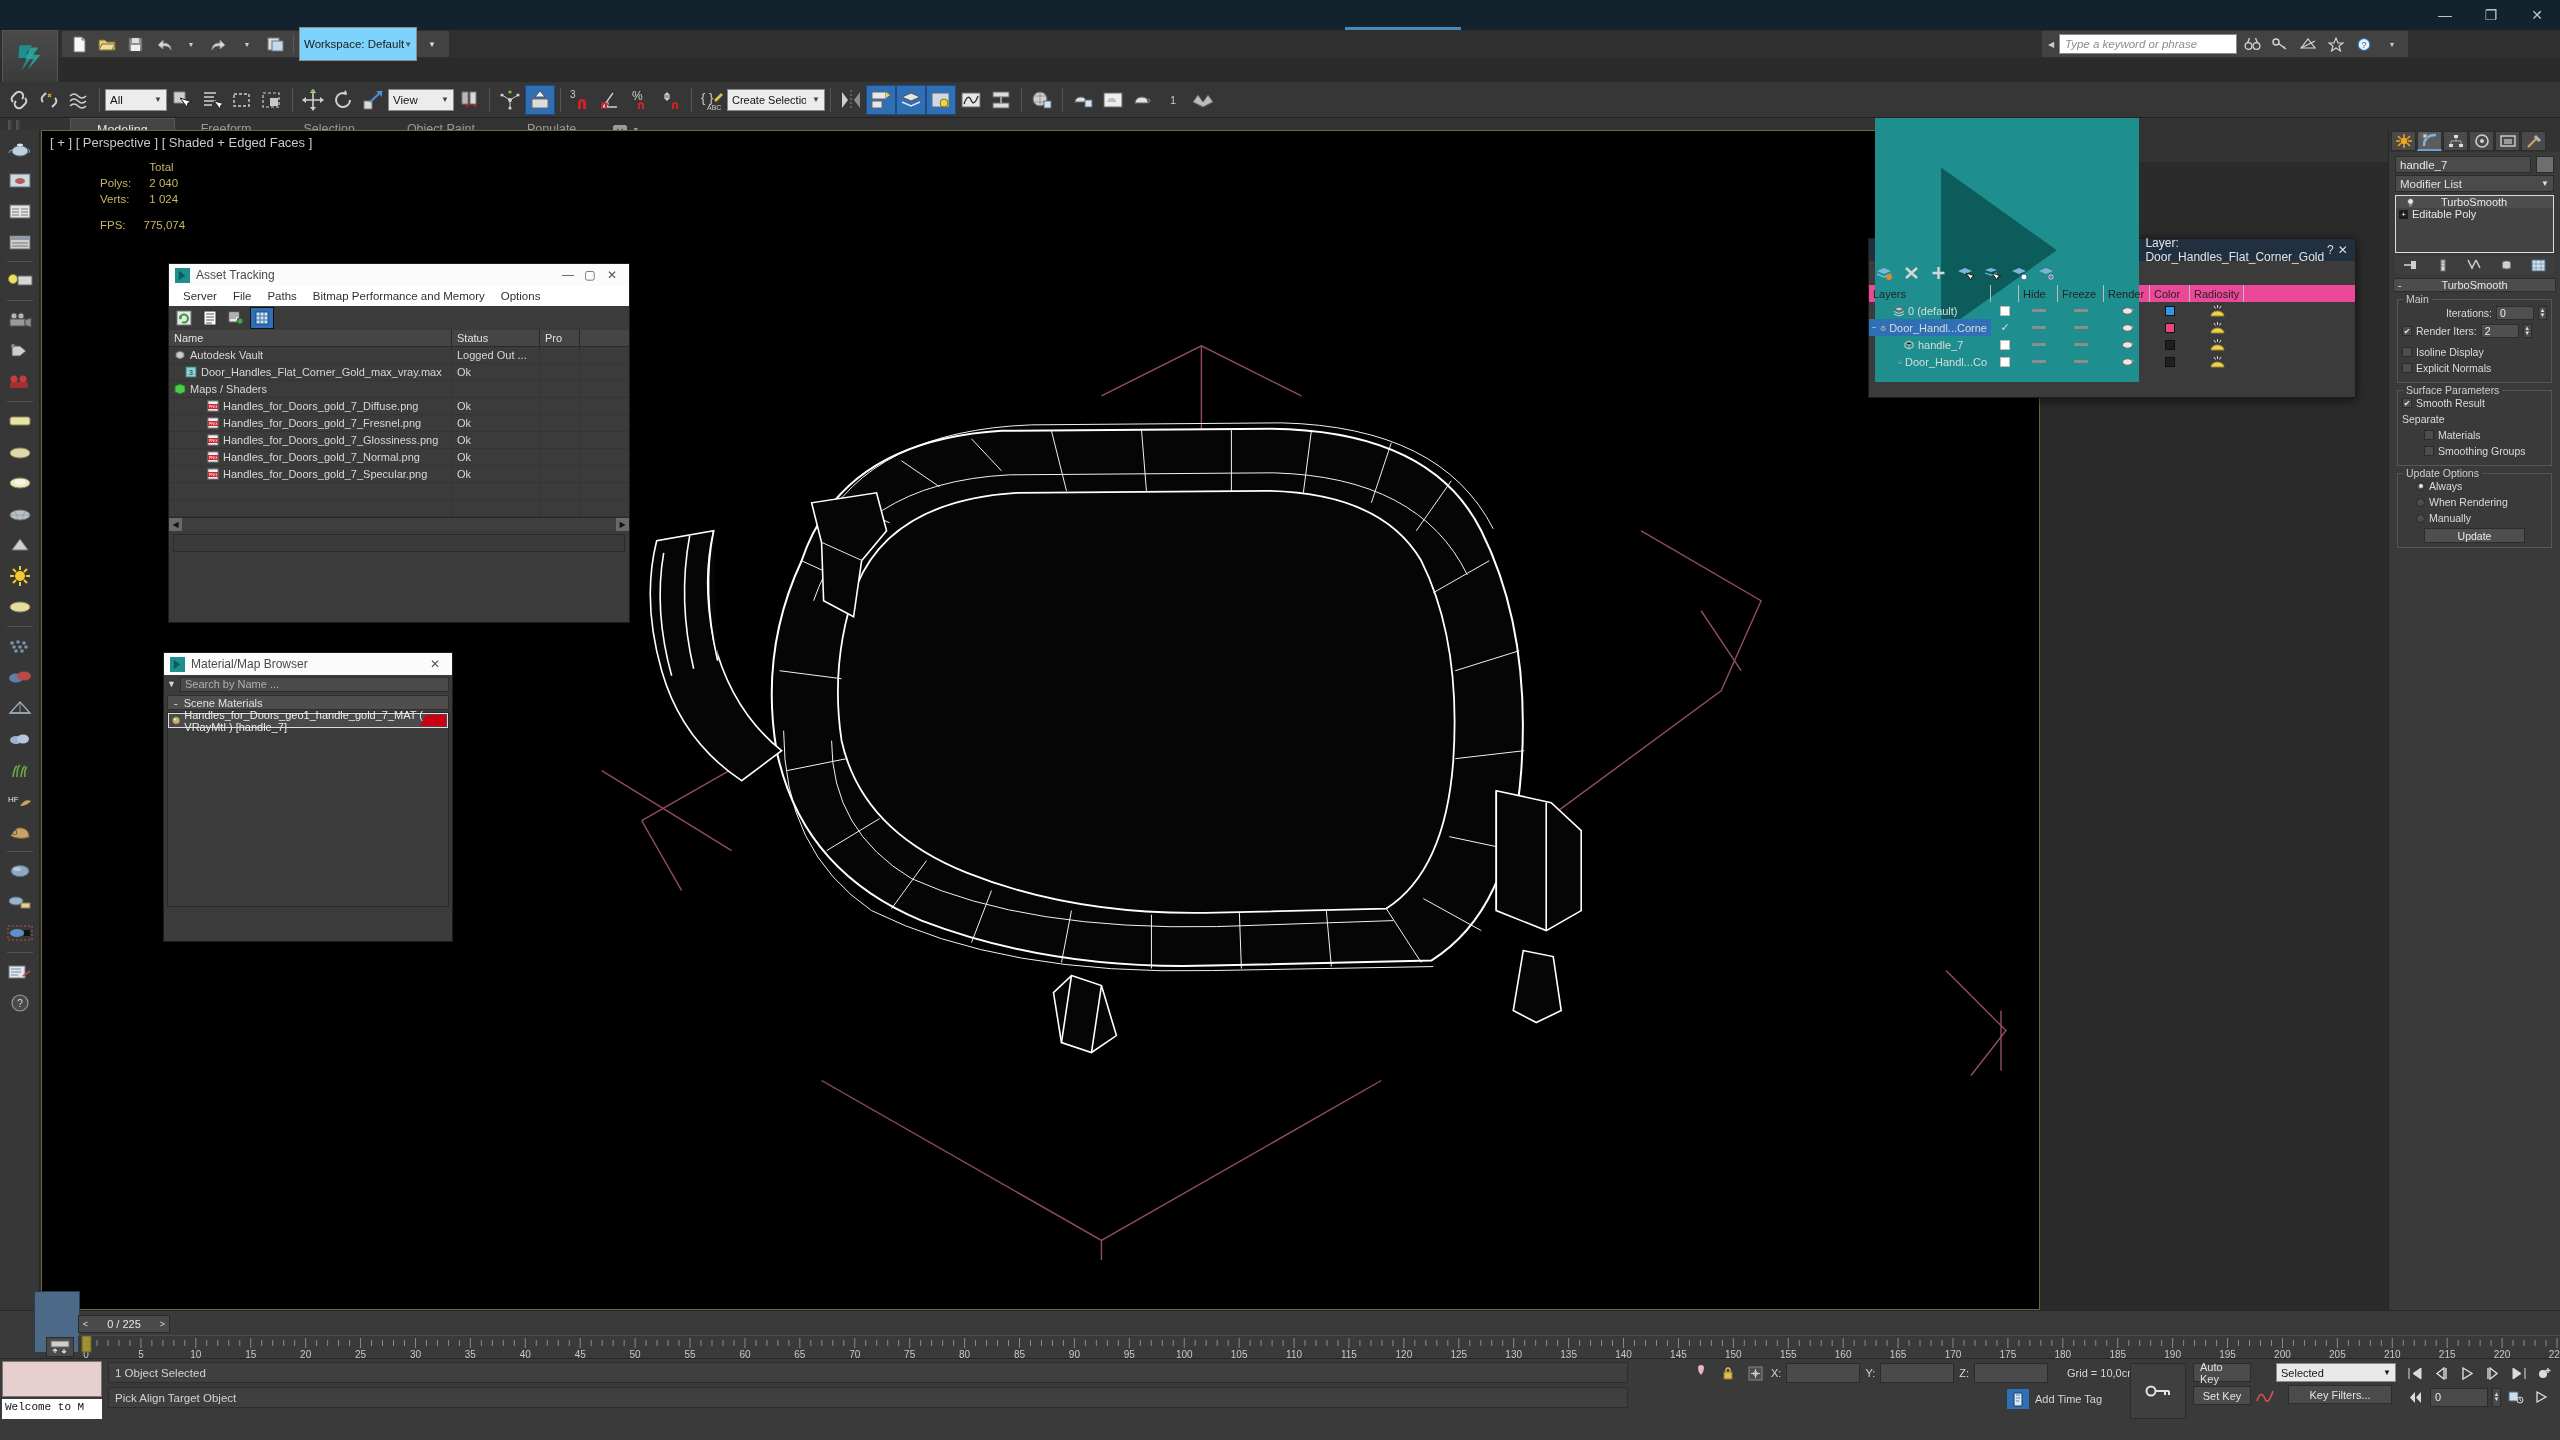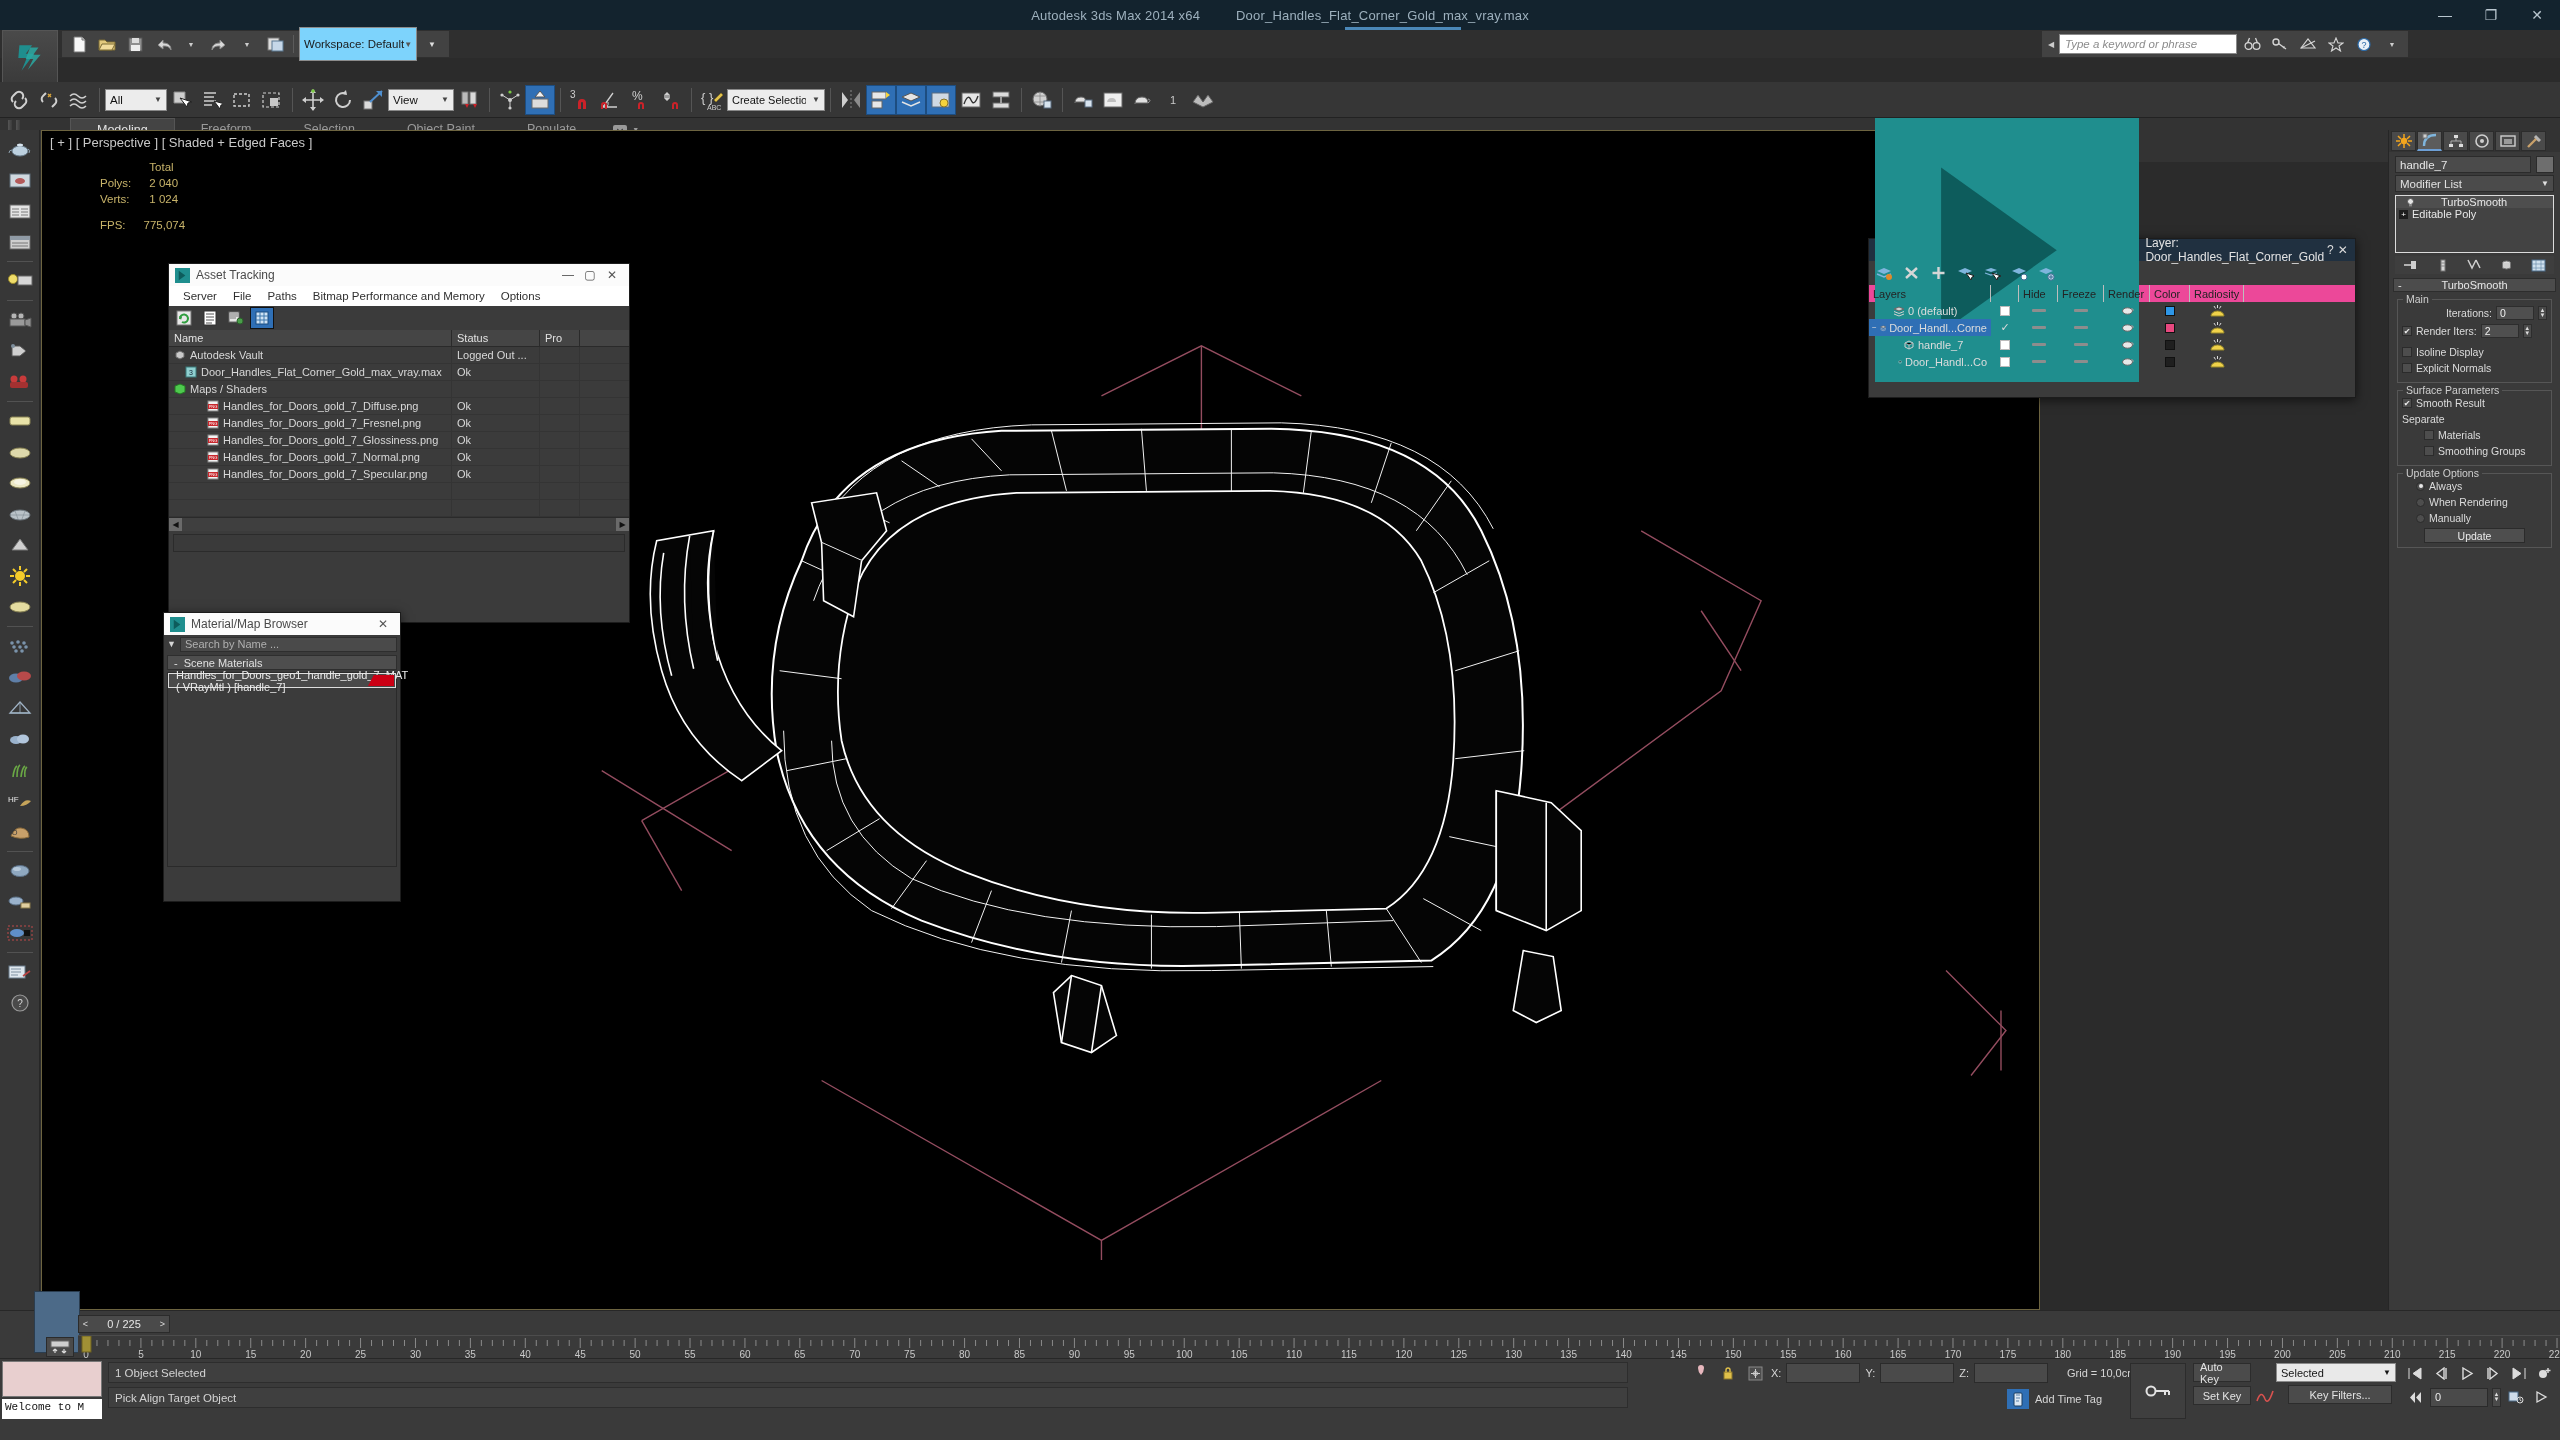--- a/index.html
+++ b/index.html
@@ -213,24 +213,20 @@
     display:flex; align-items:center; justify-content:center; padding:0 6px; }
   .sb-combo { height:19px; background:#e9e9e9; border:1px solid #8a8a8a; font-size:11px; color:#151515;
     display:flex; align-items:center; justify-content:space-between; padding:0 4px; }
 </style>
 </head>
 <body>
 
 <div id="app">
 
   <div class="titlebar">
-    <div class="title-center">
-      <span>Autodesk 3ds Max  2014 x64</span>
-      <span>Door_Handles_Flat_Corner_Gold_max_vray.max</span>
-    </div>
     <div class="win-btns">
       <div class="win-btn">—</div>
       <div class="win-btn">❐</div>
       <div class="win-btn">✕</div>
     </div>
   </div>
   <div class="title-tabline"></div>
 
   <div class="qarow"></div>
 
@@ -1021,21 +1017,21 @@
         </div>
       <div class="hscroll">
         <div class="hs-btn">◀</div>
         <div class="hs-track"></div>
         <div class="hs-btn">▶</div>
       </div>
     </div>
     <div class="statusline"></div>
   </div>
 
-  <div class="win" style="left:163px; top:612px; width:238px; height:290px;">
+  <div class="win" style="left:163px; top:652px; width:290px; height:290px;">
     <div class="win-title">
       <svg class="wt-icon" viewBox="0 0 16 16">
         <rect width="16" height="16" fill="#1f8e8e"></rect>
           <path d="M4 3 l7 5 l-7 5z" fill="#0d5c5c"></path>
       </svg>
       <span>Material/Map Browser</span>
       <span class="wt-spacer"></span>
       <span class="wt-btn">✕</span>
     </div>
     <div class="mmb-search">

